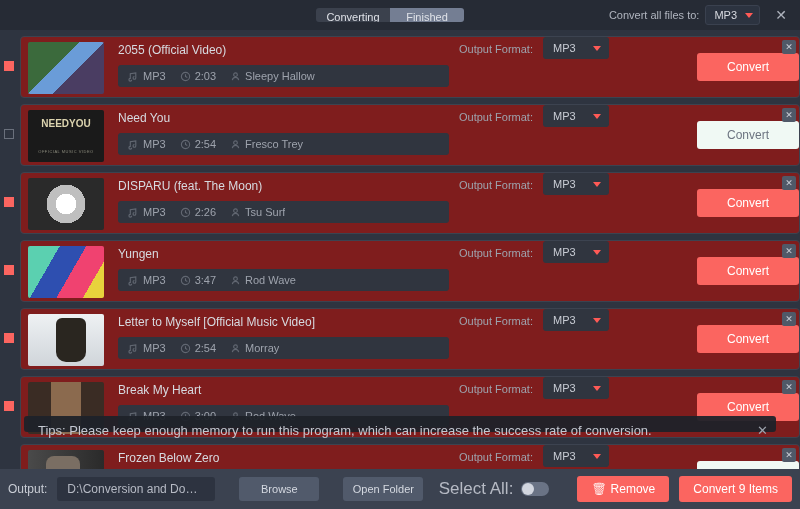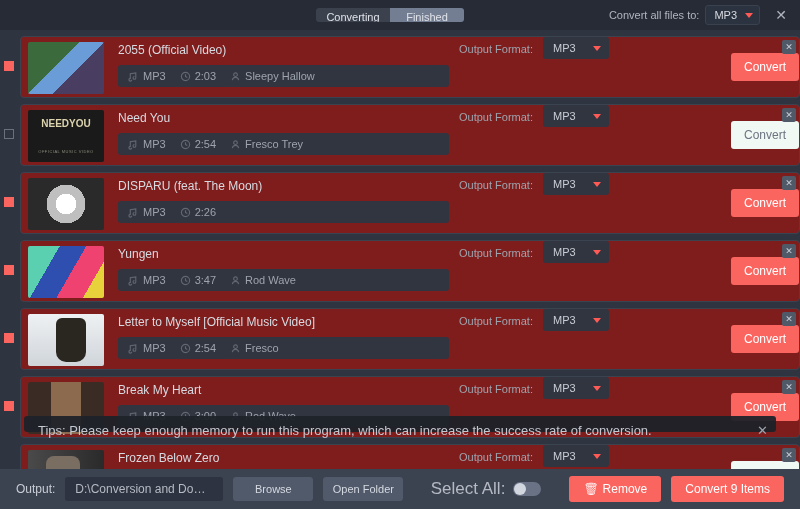--- a/index.html
+++ b/index.html
@@ -99,21 +99,21 @@
   }
   .of-lbl { font-size:11px; color:#9ea3ad; margin:0 10px 4px 0;}
   .of-select {
     display:flex; align-items:center;
     background:#30353f; height:22px; padding:0 8px 0 10px; border-radius:3px;
     cursor:pointer; width:66px;
   }
   .of-select .lbl{ color:#c9cdd5; font-size:11px; flex:1;}
   .conv-btn {
     position:absolute; right:0; top:16px;
-    width:68px; height:28px; line-height:28px;
+    width:102px; height:28px; line-height:28px;
     text-align:center; border-radius:3px;
     font-size:12px; cursor:pointer;
   }
   .conv-btn.red { background:#fb6560; color:#fff;}
   .conv-btn.white { background:#f0f9f4; color:#6c7480;}
 
   .row-close {
     position:absolute; top:3px; right:3px; width:14px; height:14px;
     background:#505968; color:#c9cdd5; font-size:9px;
     display:flex;align-items:center;justify-content:center; border-radius:2px;
@@ -130,32 +130,32 @@
     display:flex; align-items:center; padding:12px 8px 0 14px;
     font-size:13px; color:#c4c8d1;
   }
   .tips .tx { flex:1;}
   .tips .close { cursor:pointer; color:#9ea3ad;}
 
   
   .bottombar {
     position:absolute; left:0; right:0; bottom:0;
     height:40px; background:#3b4250;
-    display:flex; align-items:center; padding:0 16px;
+    display:flex; align-items:center; padding:0 8px;
   }
   .out-lbl { font-size:12px; color:#c9cdd5; margin-right:10px;}
   .out-path {
     width:158px; height:24px; line-height:24px;
     background:#2d3340; color:#b6bac4; border-radius:3px;
     padding:0 10px; font-size:12px; white-space:nowrap; overflow:hidden; text-overflow:ellipsis;
   }
   .flat-btn {
     width:80px; height:24px; line-height:24px; text-align:center;
     background:#515a6b; color:#d5d9e1; border-radius:3px;
-    margin-left:10px; font-size:11px; cursor:pointer;
+    margin-left:24px; font-size:11px; cursor:pointer;
   }
   .selall-lbl { margin-left:auto; margin-right:8px; font-size:17px; color:#b6bac4;}
   .toggle {
     width:28px; height:14px; background:#6a7385; border-radius:8px; position:relative;
     cursor:pointer; margin-right:18px;
   }
   .toggle::after { content:""; position:absolute; left:1px; top:1px; width:12px; height:12px;
     background:#d2d6df; border-radius:50%;}
   .bot-red {
     height:26px; line-height:26px; padding:0 14px;
@@ -287,20 +287,27 @@
             </svg>
           <span class="txt">MP3</span>
         </span>
         <span>
           <svg class="ic clock-ic" viewBox="0 0 12 12">
               <circle cx="6" cy="6" r="4.5"></circle>
               <path d="M6 3.5V6l2 1"></path>
             </svg>
           <span class="txt">2:26</span>
         </span>
+        <span class="artist-wrap">
+          <svg class="ic user-ic" viewBox="0 0 12 12">
+              <circle cx="6" cy="4" r="2"></circle>
+              <path d="M2.5 10c.5-2 2-3 3.5-3s3 1 3.5 3"></path>
+            </svg>
+          <span class="txt">Tsu Surf</span>
+        </span>
       </div>
     </div>
     <div class="right">
       <div class="of-lbl">Output Format:</div>
       <div class="of-select">
         <span class="lbl">MP3</span>
         <span class="caret-red"></span>
       </div>
       <div class="conv-btn red">Convert</div>
     </div>
@@ -361,21 +368,21 @@
               <circle cx="6" cy="6" r="4.5"></circle>
               <path d="M6 3.5V6l2 1"></path>
             </svg>
           <span class="txt">2:54</span>
         </span>
         <span class="artist-wrap">
           <svg class="ic user-ic" viewBox="0 0 12 12">
               <circle cx="6" cy="4" r="2"></circle>
               <path d="M2.5 10c.5-2 2-3 3.5-3s3 1 3.5 3"></path>
             </svg>
-          <span class="txt">Fresco</span>
+          <span class="txt">Morray</span>
         </span>
       </div>
     </div>
     <div class="right">
       <div class="of-lbl">Output Format:</div>
       <div class="of-select">
         <span class="lbl">MP3</span>
         <span class="caret-red"></span>
       </div>
       <div class="conv-btn red">Convert</div>

